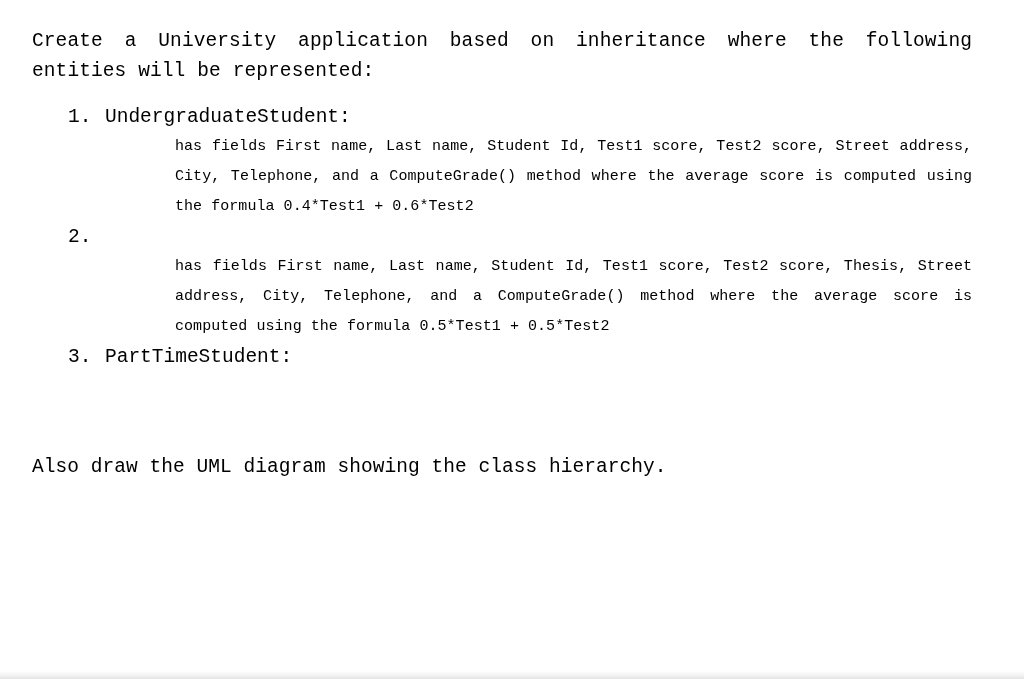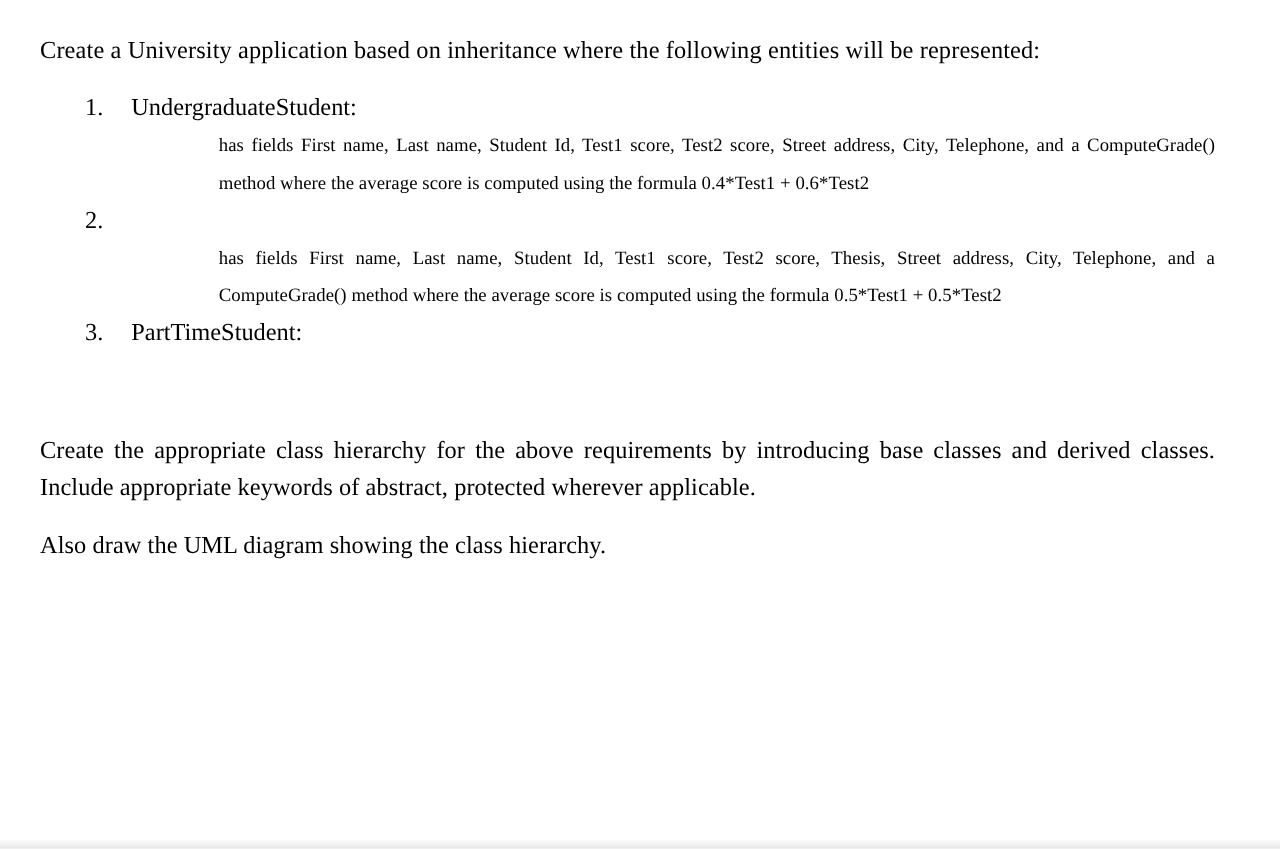--- a/index.html
+++ b/index.html
@@ -19,20 +19,21 @@
 
   .page {
     position: absolute;
     left: 0;
     top: 0;
     width: 1024px;
     height: 679px;
     background: #ffffff;
     box-sizing: border-box;
     padding: 26px 52px 0 32px;
+    font-family: Liberation Mono, monospace;
   }
 
   .intro {
     font-size: 19.5px;
     line-height: 30px;
     text-align: justify;
     text-justify: inter-word;
     margin: 0;
     width: 940px;
     letter-spacing: 0.1px;
@@ -136,20 +137,19 @@
       <div class="entity-head">
         <span class="entity-num">3.</span>
         <span class="entity-name">PartTimeStudent:</span>
       </div>
     </li>
 
   </ol>
 
   <div class="gap-block"></div>
 
-  <p class="closing">Create the appropriate class hierarchy for the above requirements by introducing base classes and derived classes. Include appropriate keywords of abstract, protected wherever applicable.</p>
 
   <p class="closing short spaced">Also draw the UML diagram showing the class hierarchy.</p>
 
 
 </div>
 
 <div class="bottom-edge"></div>
 
 </body></html>

